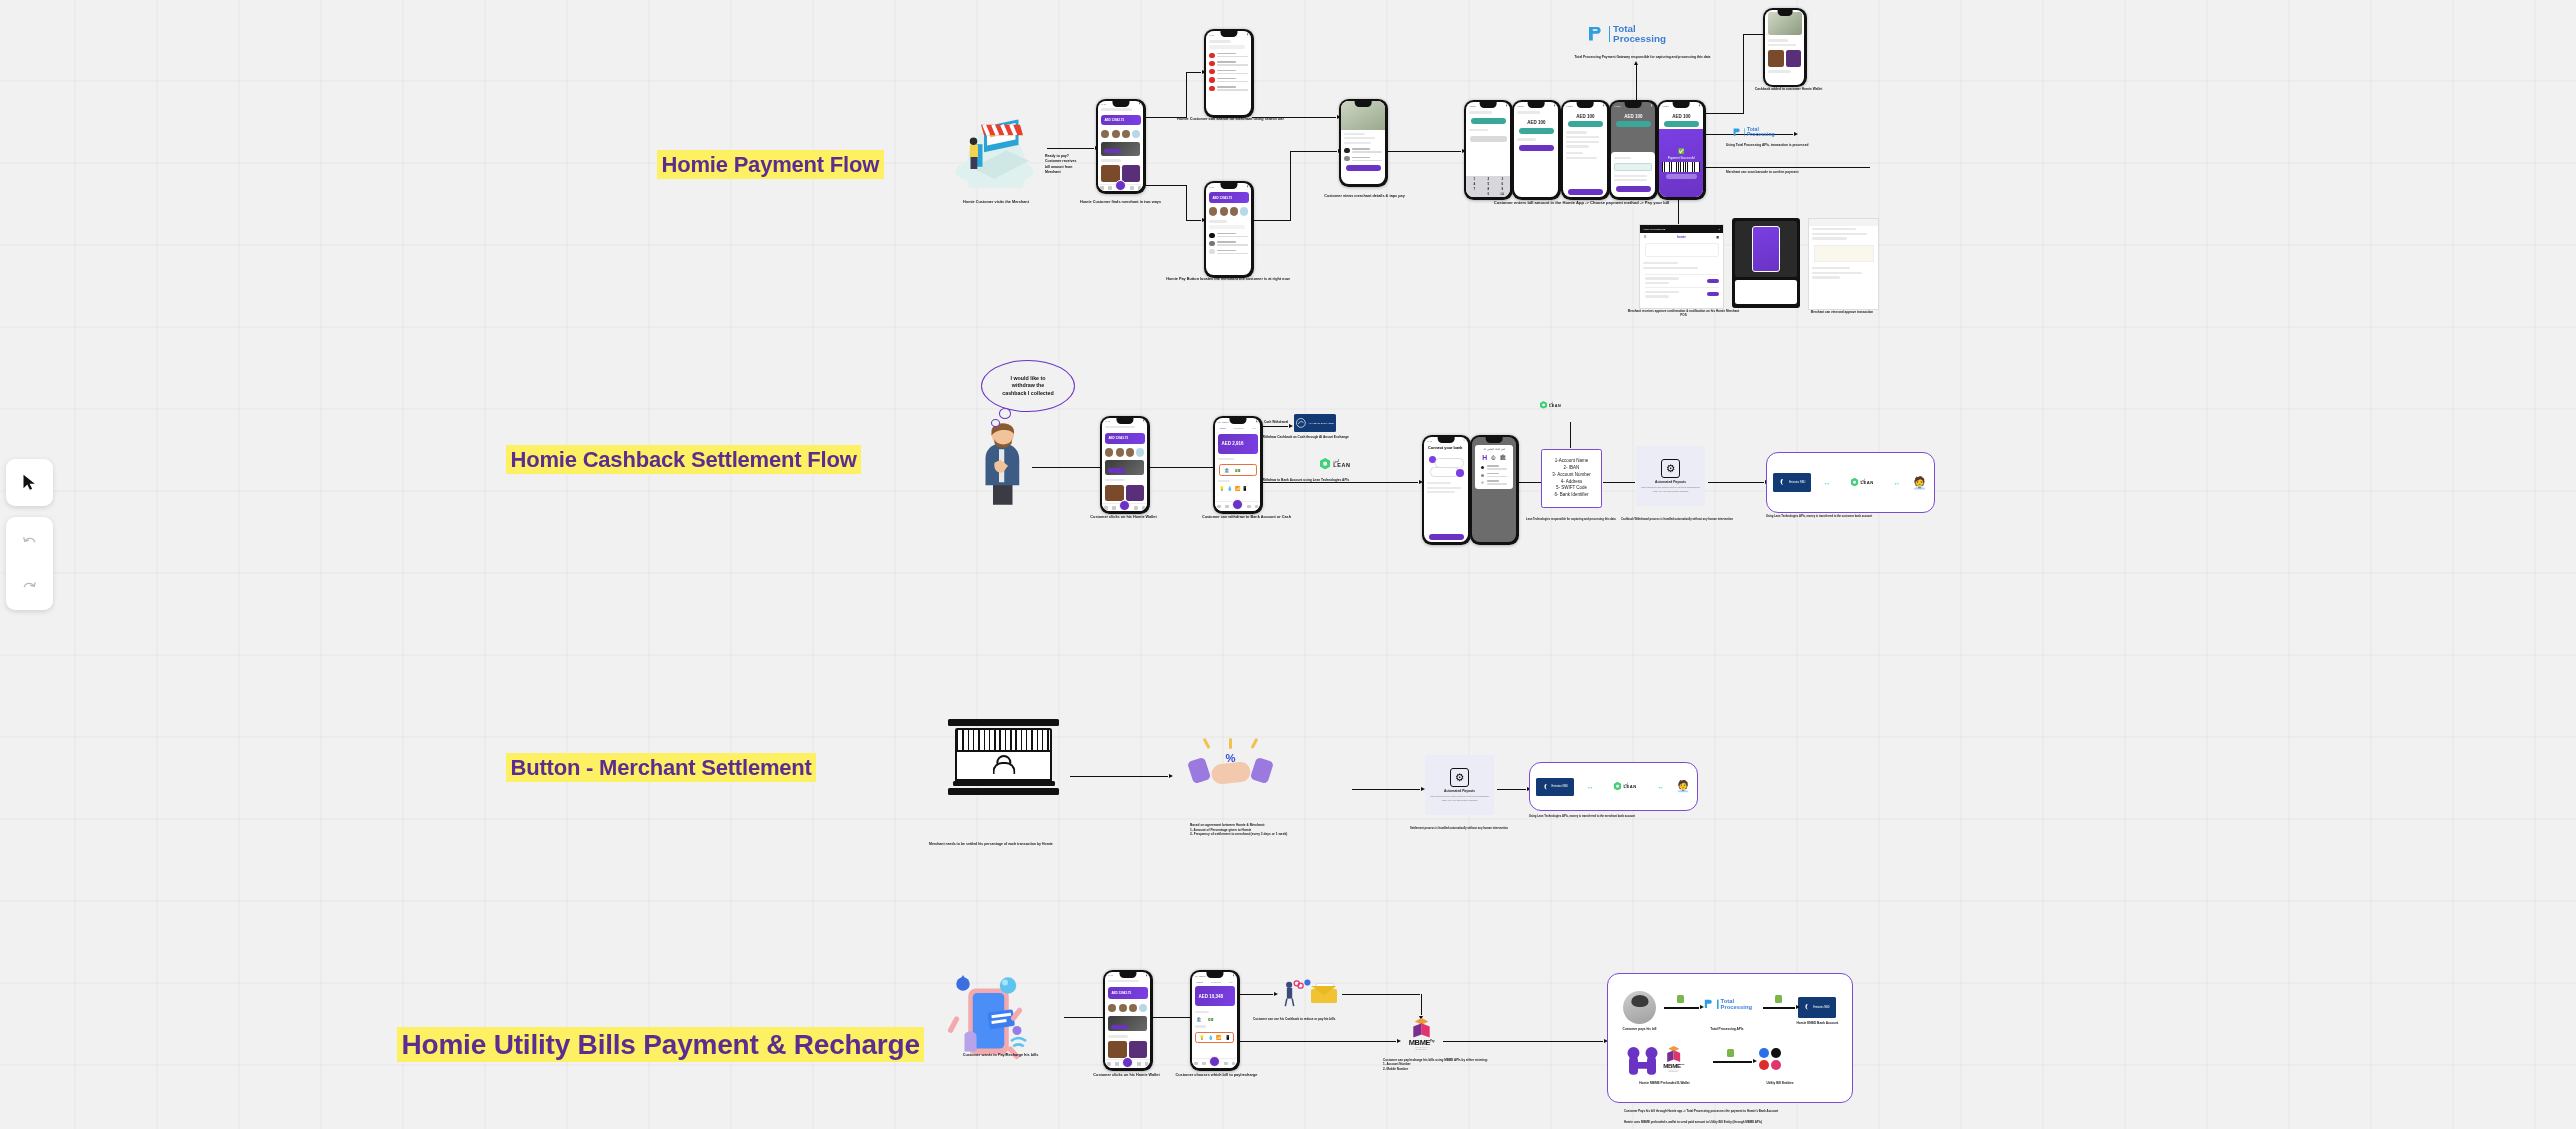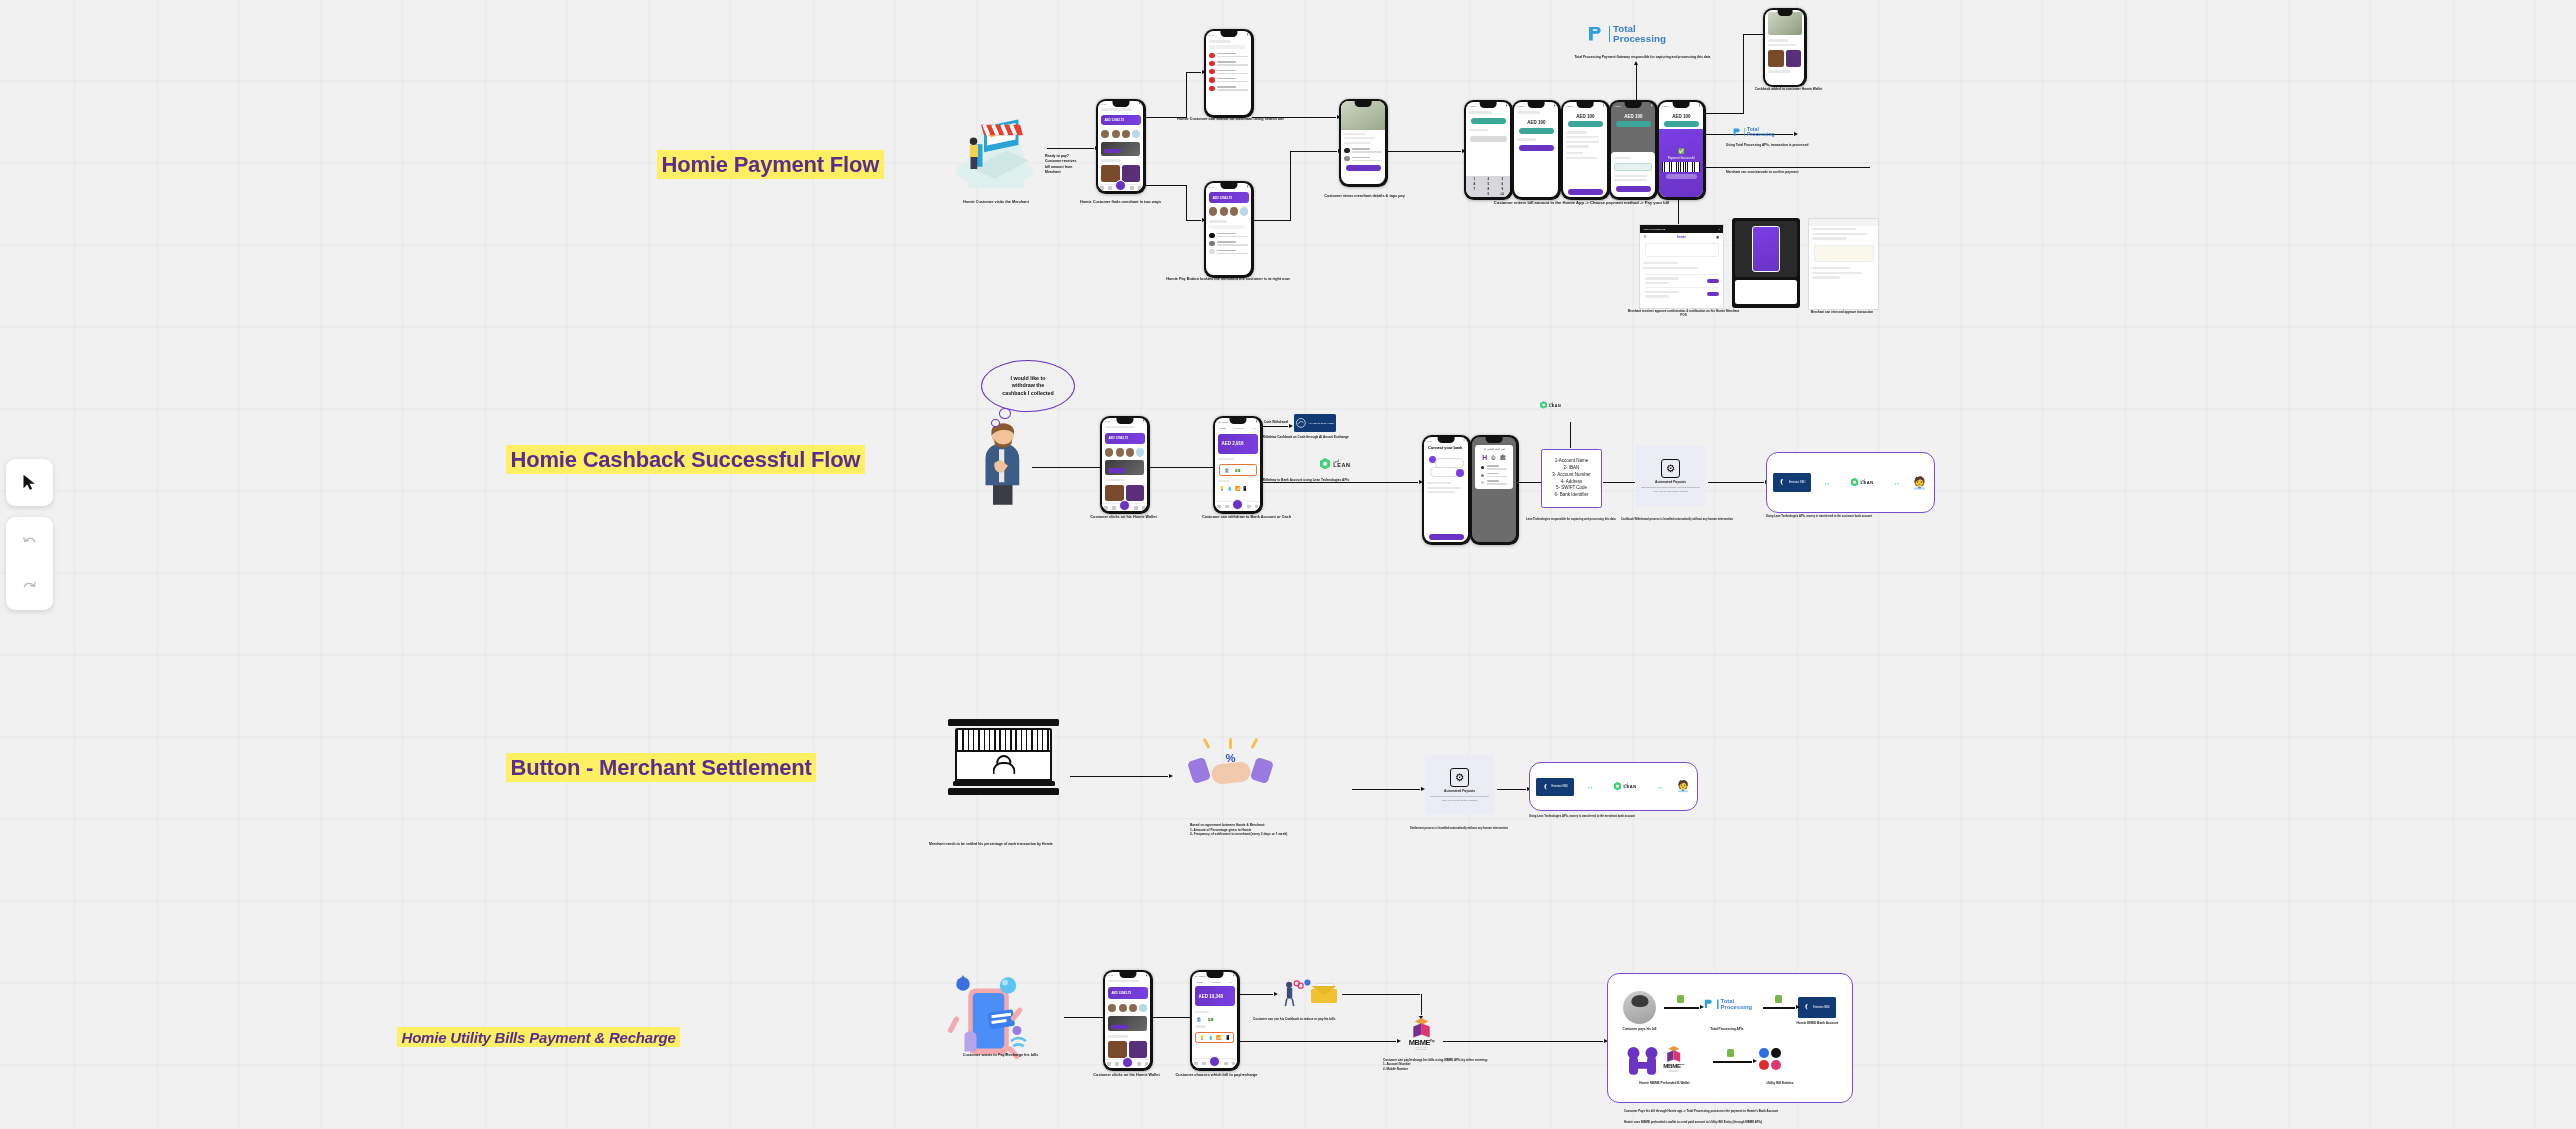--- a/index.html
+++ b/index.html
@@ -218,23 +218,23 @@
     <div class="tool-btn">
       <svg width="15" height="12" viewBox="0 0 20 16" fill="none" stroke="#b9b9bd" stroke-width="1.7">
         <path d="M16 8 C13 3, 5 3, 3 9" stroke-linecap="round"></path>
           <path d="M17.5 3.5 L16.4 8.6 L11.4 7.2" stroke-linecap="round" stroke-linejoin="round"></path>
       </svg>
     </div>
   </div>
 </div>
 
 <div class="sect-title" style="left:657px;top:150px;font-size:22px;">Homie Payment Flow</div>
-<div class="sect-title" style="left:506px;top:445px;font-size:22px;">Homie Cashback Successful  Flow</div>
+<div class="sect-title" style="left:506px;top:445px;font-size:22px;">Homie Cashback Settlement  Flow</div>
 <div class="sect-title" style="left:506px;top:753px;font-size:22px;">Button - Merchant Settlement</div>
-<div class="sect-title" style="left:397px;top:1027px;font-size:15px;font-style:italic;">Homie Utility Bills Payment &amp; Recharge</div>
+<div class="sect-title" style="left:397px;top:1027px;font-size:28px;">Homie Utility Bills Payment &amp; Recharge</div>
 
 <div class="ill shop-ill" style="left:951px;top:105px;width:90px;height:83px;">
   <svg viewBox="0 0 120 110" width="90" height="83">
     <ellipse cx="58" cy="88" rx="52" ry="17" fill="#dff1ef"></ellipse>
     <path d="M28 84 L58 98 L104 74 L74 60 Z" fill="#cfe8e5"></path>
     <rect x="44" y="38" width="46" height="34" fill="#2aa3d6" transform="skewY(-12)"></rect>
     <rect x="48" y="42" width="38" height="22" fill="#fff" transform="skewY(-12)"></rect>
     <rect x="52" y="46" width="10" height="8" fill="#f2c14e" transform="skewY(-12)"></rect>
     <rect x="66" y="44" width="14" height="10" fill="#89d0f0" transform="skewY(-12)"></rect>
     <path d="M40 26 L92 26 L96 40 L44 40 Z" fill="#e8402f"></path>

